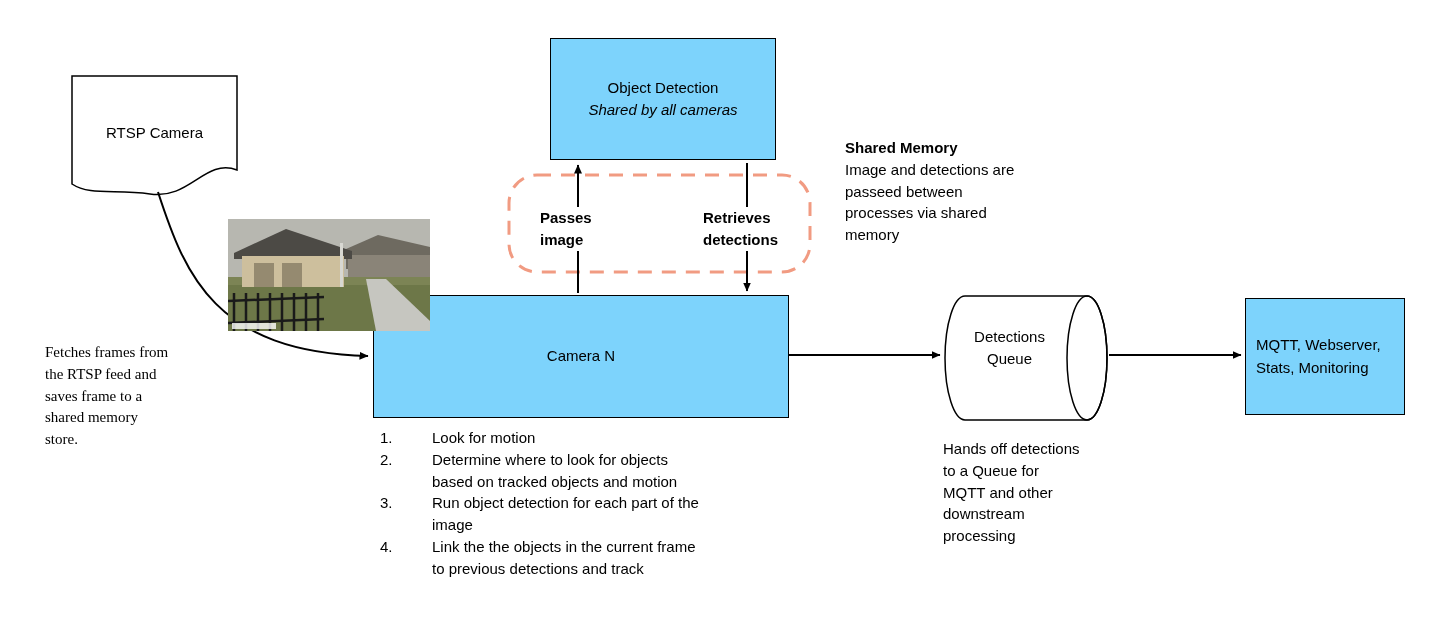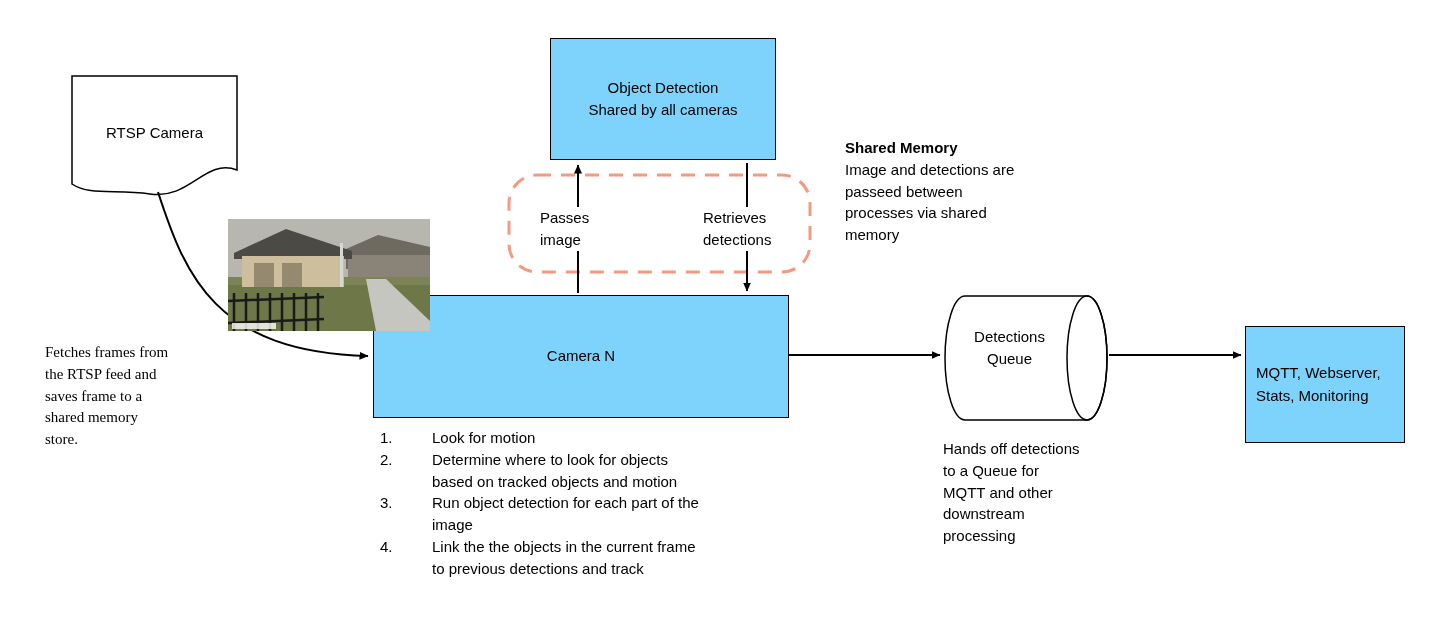--- a/index.html
+++ b/index.html
@@ -1,25 +1,25 @@
 <!DOCTYPE html>
 <html><head>
 <meta charset="utf-8">
 <style>
   * { box-sizing: border-box; margin: 0; padding: 0; }
   html, body { background: #ffffff; }
   body { font-family: "Liberation Sans", sans-serif; color: #000; }
   .canvas { position: relative; width: 1448px; height: 625px; background: #fff; overflow: hidden; font-size: 15px; }
   svg.layer { position: absolute; left: 0; top: 0; z-index: 1; }
   .node { position: absolute; background: #7dd3fc; border: 1px solid #000; display: flex; flex-direction: column; align-items: center; justify-content: center; text-align: center; z-index: 2; line-height: 1.5; }
-  .node.left-align { align-items: flex-end; text-align: left; padding: 4px 10px; margin-top: 28px; }
+  .node.left-align { align-items: flex-end; text-align: left; padding: 4px 10px; }
   .label { position: absolute; z-index: 4; line-height: 1.45; }
   .preline { white-space: pre-line; }
-  .wbg { background: #fff; padding: 0 2px; }
-  .italic { }
+  .wbg { background: #fff; padding: 0 2px; font-weight: bold; }
+  .italic { font-style: italic; }
   .bold { font-weight: bold; }
   .center { text-align: center; }
   .photo { position: absolute; left: 228px; top: 219px; width: 202px; height: 112px; z-index: 3; }
   .steps { position: absolute; left: 380px; top: 427px; width: 400px; display: grid; grid-template-columns: 52px 1fr; z-index: 4; line-height: 1.45; }
   .step { display: contents; }
 </style>
 </head>
 <body>
 
 <div class="canvas">

